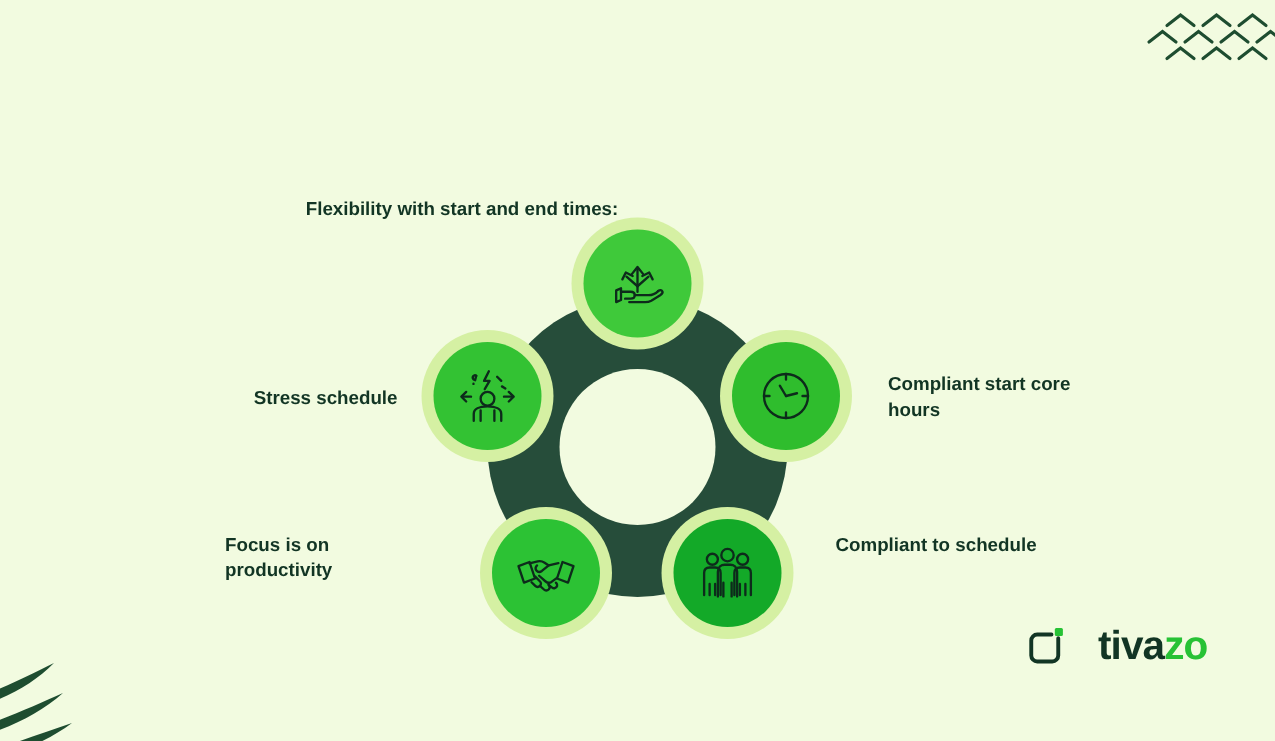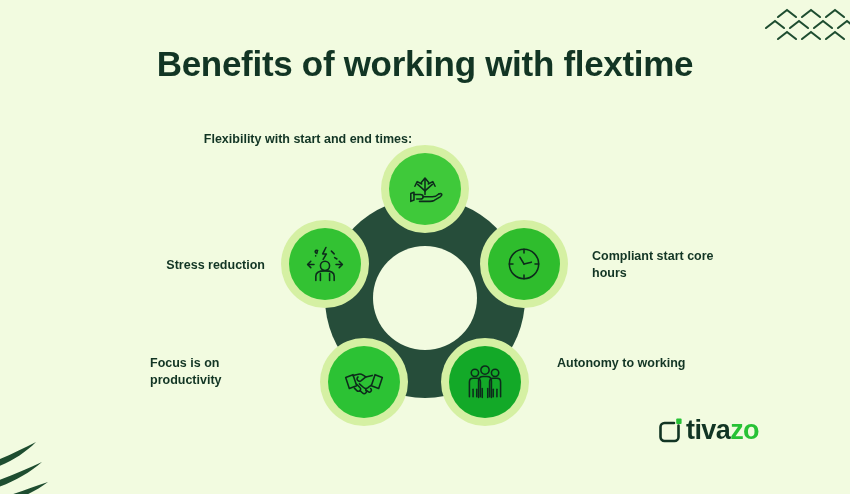--- a/index.html
+++ b/index.html
@@ -138,25 +138,25 @@
   .lbl-focus {
     left: 150px; top: 355px; width: 143px; text-align: left;
   }
   .lbl-stress {
     left: 110px; top: 257px; width: 155px; text-align: right;
   }
 
   
   .logo {
     position: absolute;
-    left: 658px;
+    left: 685px;
     top: 416px;
     display: flex;
     align-items: center;
-    gap: 2px;
+    gap: 21px;
   }
   .logo-mark { width: 26px; height: 28px; display: block; }
   .logo-text {
     font-size: 27px;
     font-weight: 700;
     letter-spacing: -0.6px;
     font-family: "Liberation Sans", sans-serif;
     line-height: 28px;
   }
   .logo-dark { color: #123524; }
@@ -183,27 +183,26 @@
   </svg>
 
   <svg class="deco-strokes" viewBox="0 0 92 58">
     <g fill="#1e4d30">
       <path d="M-12 26 C 6 20, 26 10, 42 2 C 28 16, 10 26, -12 32 Z"></path>
       <path d="M-12 46 C 8 40, 30 30, 48 22 C 32 36, 12 46, -12 52 Z"></path>
       <path d="M-4 62 C 14 56, 36 48, 54 42 C 38 54, 18 62, -4 68 Z"></path>
     </g>
   </svg>
 
-  <div class="title">Benefits of working with flextime</div>
 
   <div class="label lbl-flex">Flexibility with start and end times:</div>
   <div class="label lbl-core">Compliant start core hours</div>
-  <div class="label lbl-auto">Autonomy to working</div>
+  <div class="label lbl-auto">Compliant to schedule</div>
   <div class="label lbl-focus">Focus is on productivity</div>
-  <div class="label lbl-stress">Stress reduction</div>
+  <div class="label lbl-stress">Stress schedule</div>
 
   <div class="diagram">
 
     <div class="ring"></div>
     <div class="ring-hole"></div>
 
     <div class="node n-top">
       <div class="node-inner c-lime">
         <svg width="44" height="44" viewBox="0 0 48 48">
           <g fill="none" stroke="#0d2b1b" stroke-width="1.7" stroke-linecap="round" stroke-linejoin="round">

